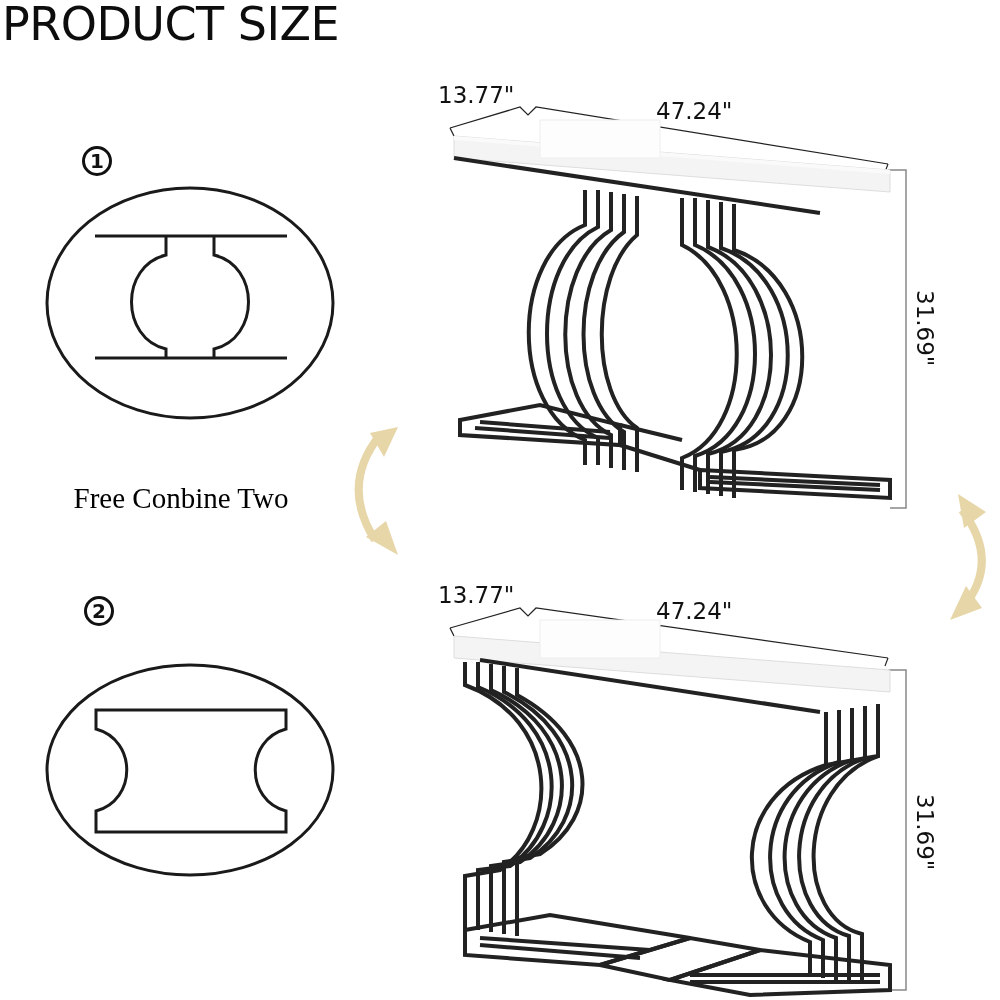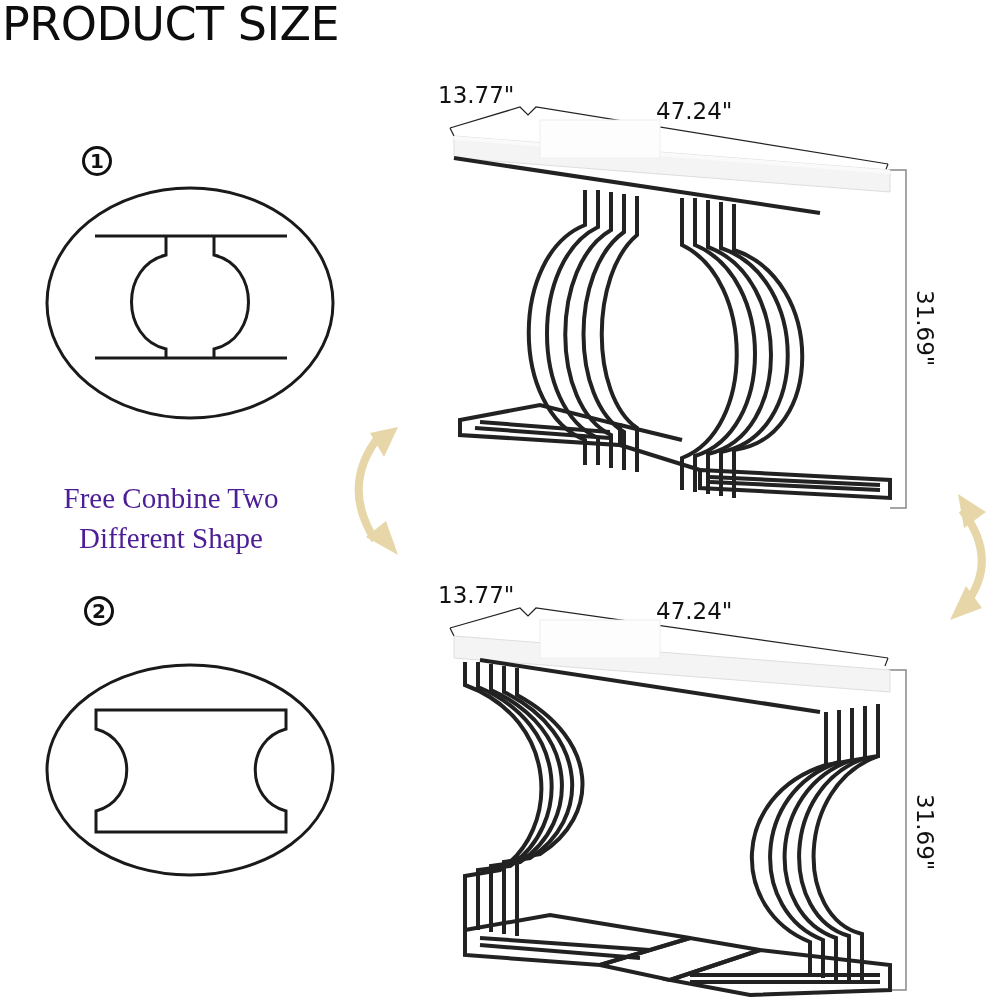--- a/index.html
+++ b/index.html
@@ -1,20 +1,20 @@
 <!DOCTYPE html>
 <html><head>
 <meta charset="utf-8">
 <style>
   html, body { margin:0; padding:0; background:#ffffff; }
   body { width:1000px; height:1000px; position:relative; overflow:hidden; font-family:"Liberation Sans", sans-serif; color:#111; }
   .abs { position:absolute; }
   .title { left:2px; top:-6px; font-family:"DejaVu Sans", sans-serif; font-size:46px; letter-spacing:-0.5px; color:#0d0d0d; font-weight:normal; line-height:60px; }
   .badge { width:30px; height:30px; border:3px solid #111; border-radius:50%; box-sizing:border-box; font-family:"DejaVu Sans", sans-serif; font-weight:bold; font-size:20px; line-height:24px; text-align:center; color:#111; }
-  .caption { left:16px; top:478px; width:310px; text-align:center; font-family:"Liberation Serif", serif; font-size:29px; line-height:40px; color:#4c1d95; }
+  .caption { left:26px; top:478px; width:310px; text-align:center; font-family:"Liberation Serif", serif; font-size:29px; line-height:40px; color:#000000; }
   .dim { font-family:"DejaVu Sans", sans-serif; font-size:23px; color:#111; white-space:nowrap; }
   .dim-v { font-family:"DejaVu Sans", sans-serif; font-size:23px; color:#111; white-space:nowrap; transform:rotate(90deg); transform-origin:left top; }
   svg { position:absolute; overflow:visible; }
 </style>
 </head>
 <body>
 
 <div class="abs title">PRODUCT SIZE</div>
 
 <div class="abs badge" style="left:82px;top:146px;">1</div>
@@ -27,21 +27,20 @@
 </svg>
 
 <div class="abs badge" style="left:84px;top:596px;">2</div>
 <svg style="left:0;top:0;" width="1000" height="1000">
   <ellipse cx="190" cy="770" rx="143" ry="105" fill="none" stroke="#1a1a1a" stroke-width="3"></ellipse>
   <path d="M96 710 L286 710 L286 729 C245 740 245 800 286 811 L286 832 L96 832 L96 811 C137 800 137 740 96 729 Z" fill="none" stroke="#1a1a1a" stroke-width="3"></path>
 </svg>
 
 <div class="abs caption">
   <div>Free Conbine Two</div>
-  <div>Different Shape</div>
 </div>
 
 <svg style="left:340px;top:415px;" width="70" height="150">
   <path d="M40 20 Q0 70 35 125" fill="none" stroke="#e6d6a8" stroke-width="8"></path>
   <polygon points="58,12 30,18 44,42" fill="#e6d6a8"></polygon>
   <polygon points="58,140 26,122 46,106" fill="#e6d6a8"></polygon>
 </svg>
 <svg style="left:940px;top:480px;" width="60" height="150">
   <path d="M22 30 Q60 80 25 125" fill="none" stroke="#e6d6a8" stroke-width="8"></path>
   <polygon points="18,14 46,32 24,48" fill="#e6d6a8"></polygon>

